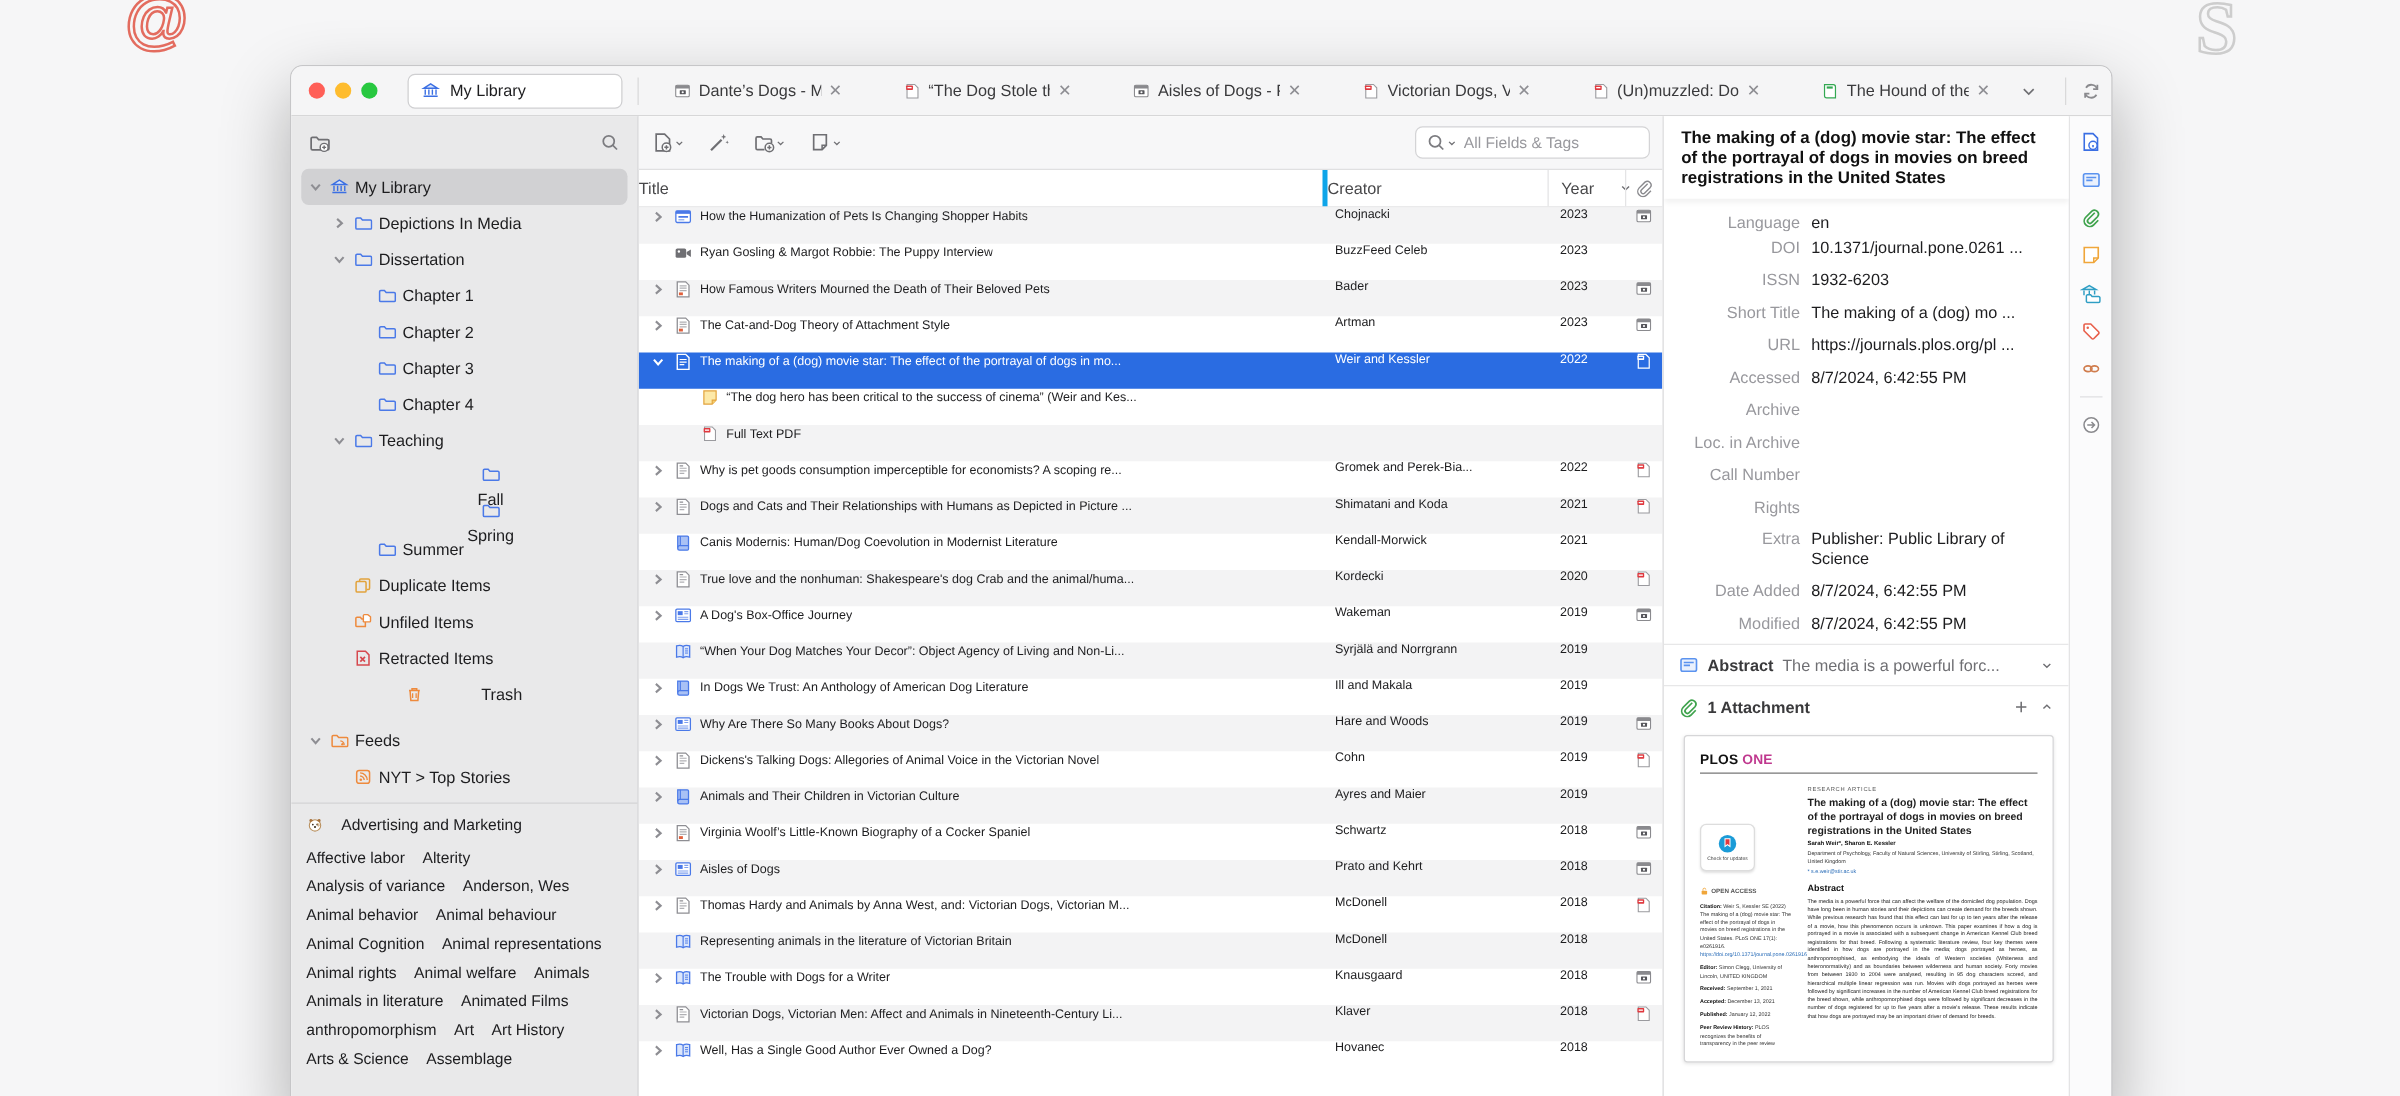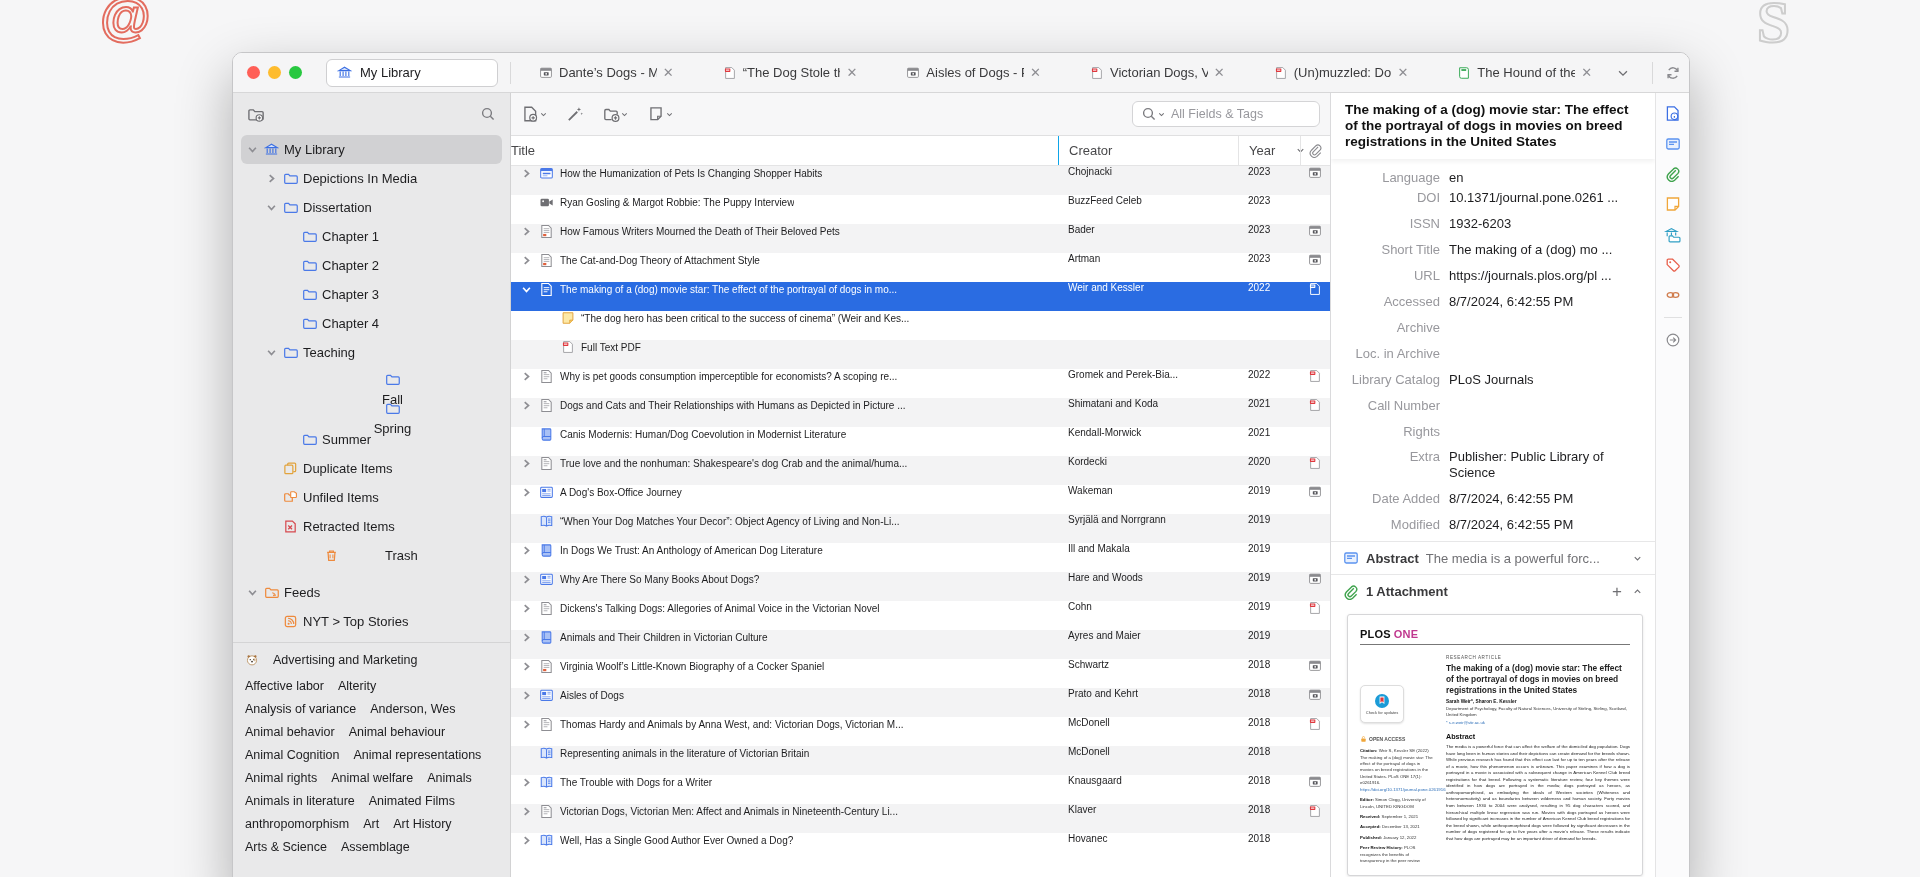--- a/index.html
+++ b/index.html
@@ -68,21 +68,21 @@
   .main-toolbar { flex:0 0 43px; background:#f7f7f8; border-bottom:1px solid #e0e0e1; display:flex; align-items:center; padding:0 10px; gap:18px; }
   .search-box {
     margin-left:auto; width:188px; height:26px; background:#fff; border:1px solid #d4d4d6; border-radius:6px;
     display:flex; align-items:center; gap:3px; padding:0 8px;
   }
   .search-box input { border:0; outline:0; flex:1; min-width:0; font-size:12.5px; font-family:"Liberation Sans",sans-serif; color:#1d1d1f; background:transparent; }
   .search-box input::placeholder { color:#98989d; }
   .list-header { flex:0 0 30px; display:flex; align-items:stretch; border-bottom:1px solid #e4e4e5; font-size:13px; color:#48484a; }
   .list-header .hcell { display:flex; align-items:center; }
   .hcell.title { flex:1; }
-  .hcell.creator { width:180px; border-left:1px solid #0ea5e9; padding-left:10px; }
+  .hcell.creator { width:180px; border-left:4px solid #0ea5e9; }
   .hcell.year { width:62px; border-left:1px solid #e4e4e5; padding-left:10px; gap:20px; }
   .hcell.clip { width:30px; border-left:1px solid #e4e4e5; justify-content:center; }
   .rows { flex:1; overflow:hidden; }
   .item-row { height:29px; display:flex; align-items:flex-start; font-size:10px; color:#1d1d1f; }
   .item-row.alt { background:#f3f3f4; }
   .item-row.selected { background:#2a6ce2; color:#fff; }
   .cell { display:flex; align-items:center; min-width:0; }
   .cell.title { flex:1; padding-left:8px; gap:6px; }
   .cell.title .label { overflow:hidden; white-space:nowrap; }
   .cell.creator { width:180px; padding-left:10px; overflow:hidden; white-space:nowrap; }
@@ -1169,24 +1169,20 @@
             <span class="f-label">Accessed</span>
             <span class="f-value">8/7/2024, 6:42:55 PM</span>
           </div>
           <div class="field-row">
             <span class="f-label">Archive</span>
             <span class="f-value"></span>
           </div>
           <div class="field-row">
             <span class="f-label">Loc. in Archive</span>
             <span class="f-value"></span>
-          </div>
-          <div class="field-row">
-            <span class="f-label">Library Catalog</span>
-            <span class="f-value">PLoS Journals</span>
           </div>
           <div class="field-row">
             <span class="f-label">Call Number</span>
             <span class="f-value"></span>
           </div>
           <div class="field-row">
             <span class="f-label">Rights</span>
             <span class="f-value"></span>
           </div>
           <div class="field-row wrap">

